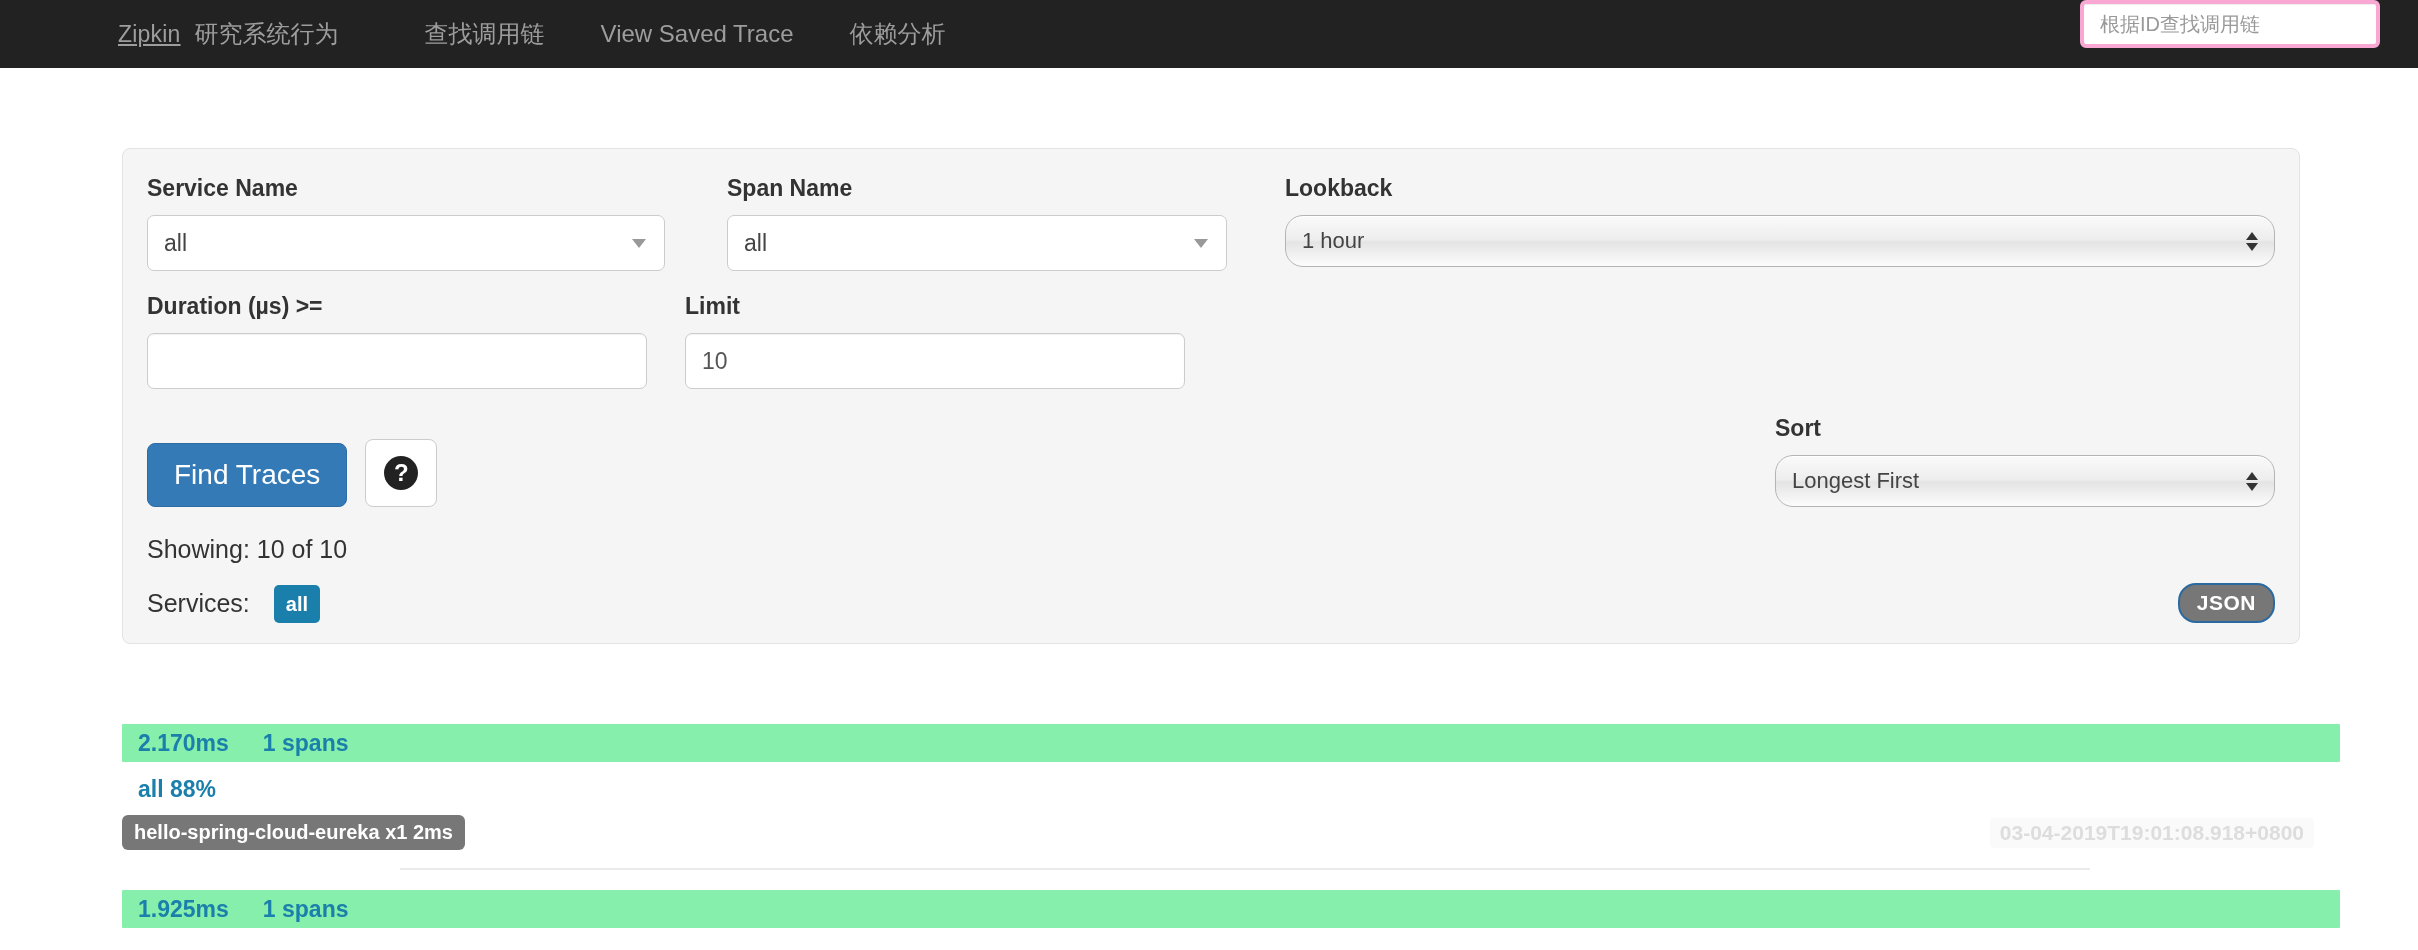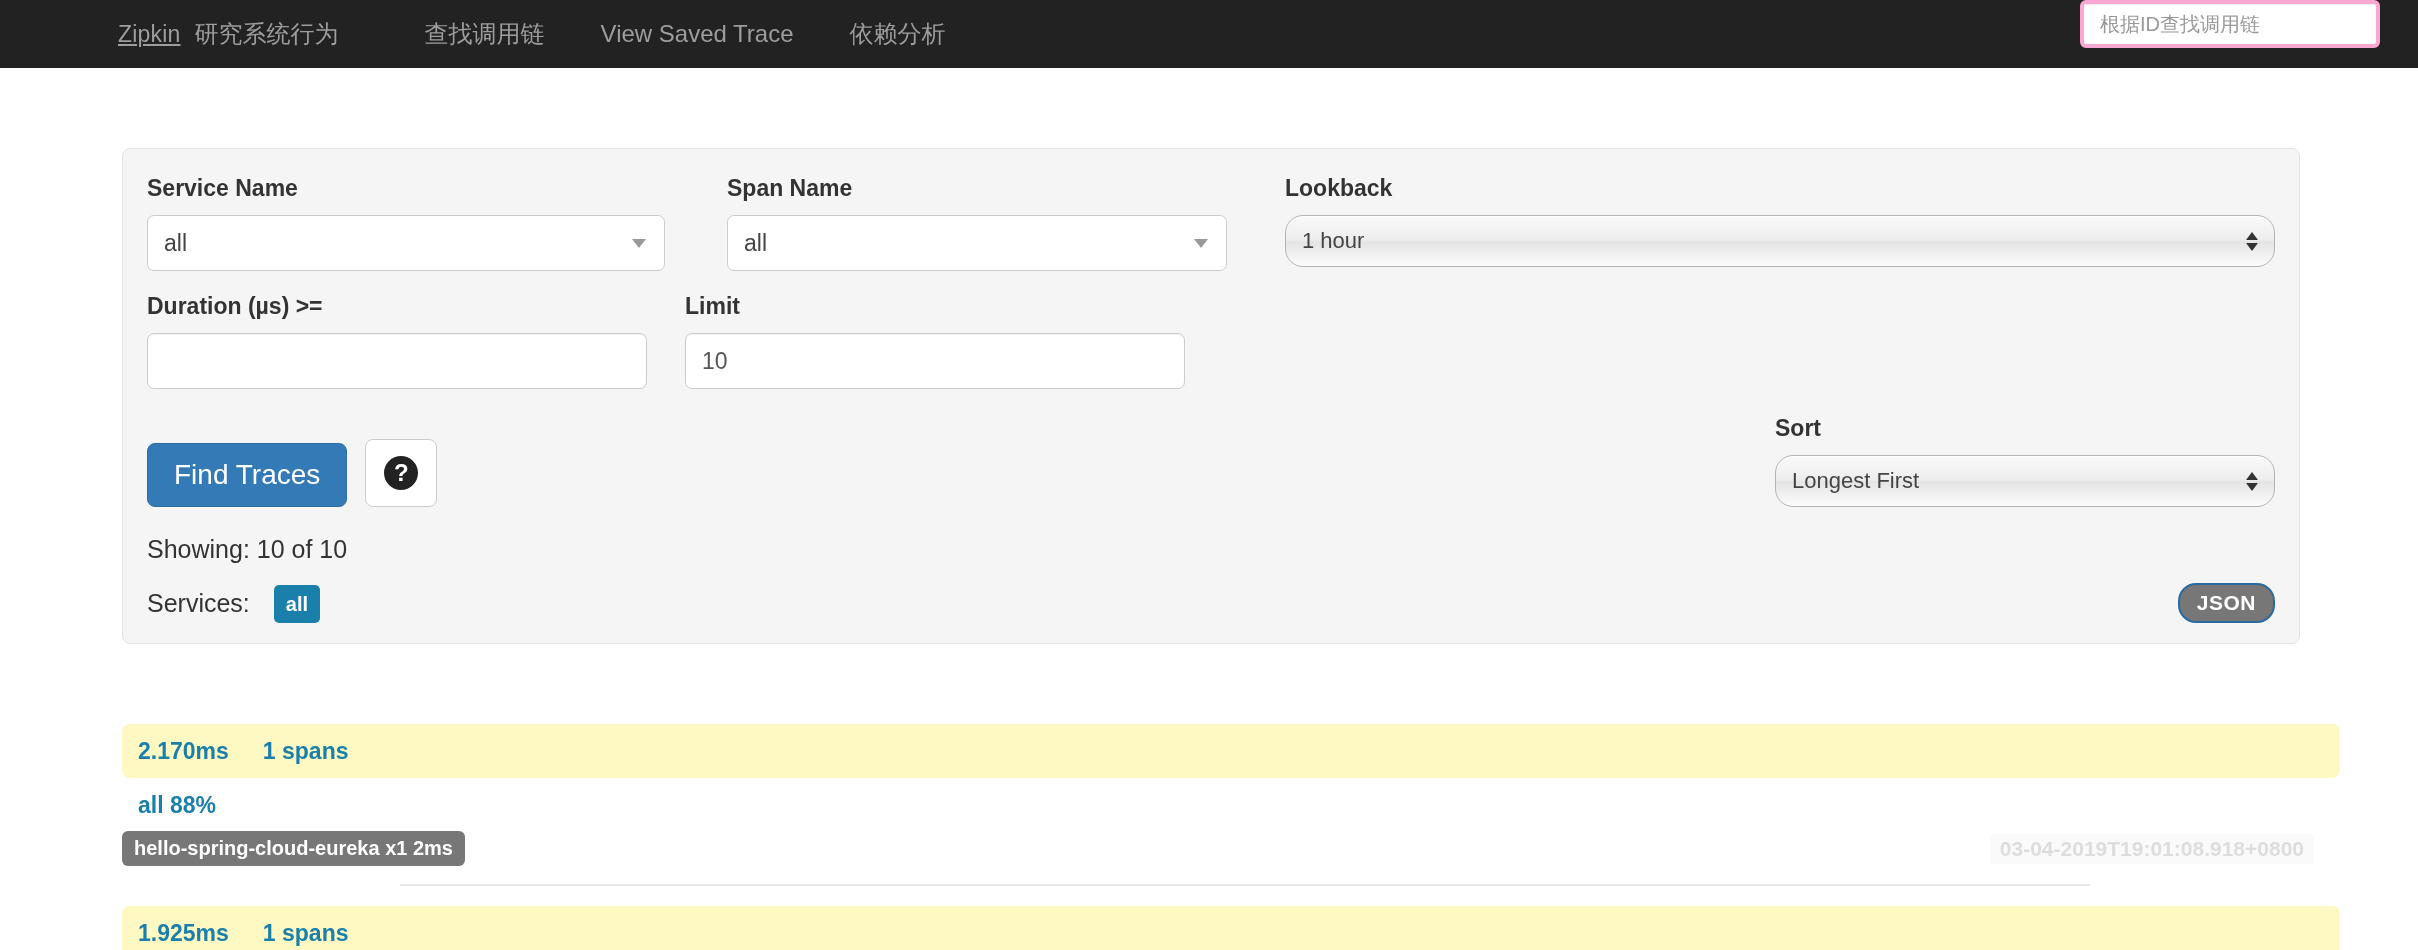--- a/index.html
+++ b/index.html
@@ -217,23 +217,23 @@
     padding: 6px 17px;
     border-radius: 18px;
     cursor: pointer;
     letter-spacing: 0.5px;
   }
 
   
   .results { position: absolute; left: 122px; top: 724px; width: 2218px; }
   .trace { position: relative; }
   .trace-bar {
-    background: #fef9c3;
-    border-radius: 8px;
-    height: 54px;
+    background: #86efac;
+    border-radius: 1px;
+    height: 38px;
     display: flex;
     align-items: center;
     padding-left: 16px;
     gap: 34px;
     cursor: pointer;
   }
   .trace-bar span {
     color: #1b7fab;
     font-size: 23px;
     font-weight: bold;

